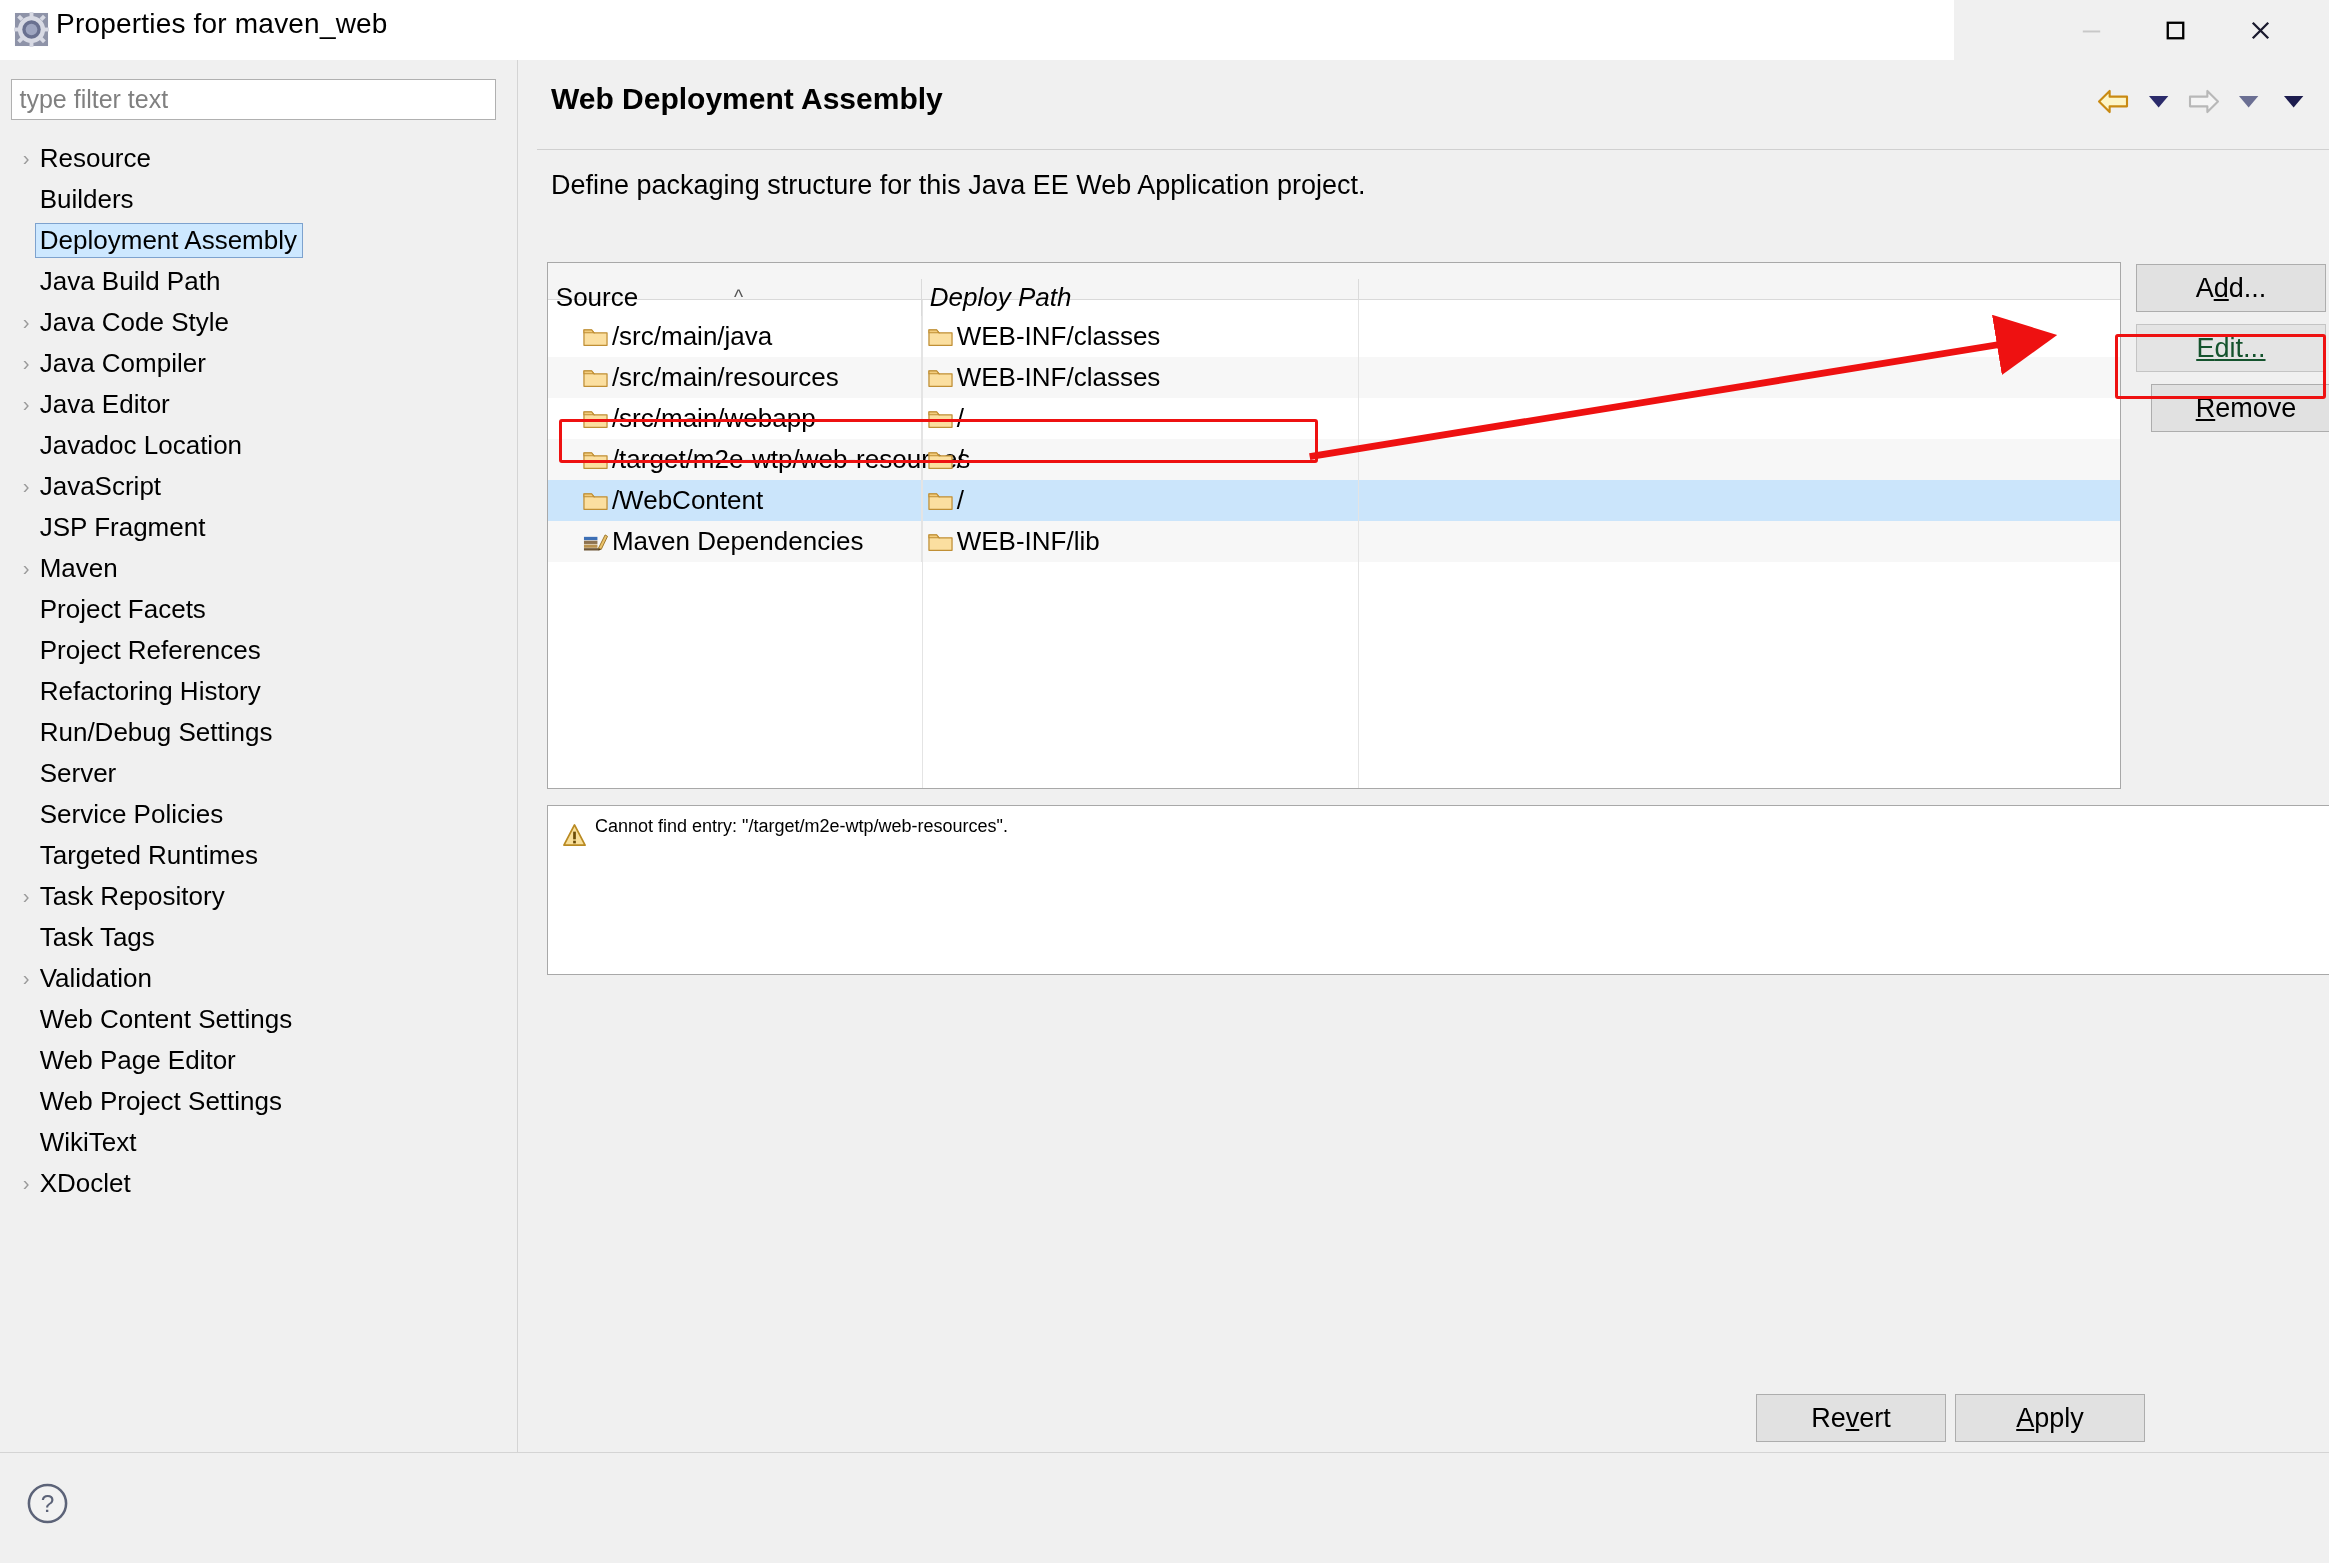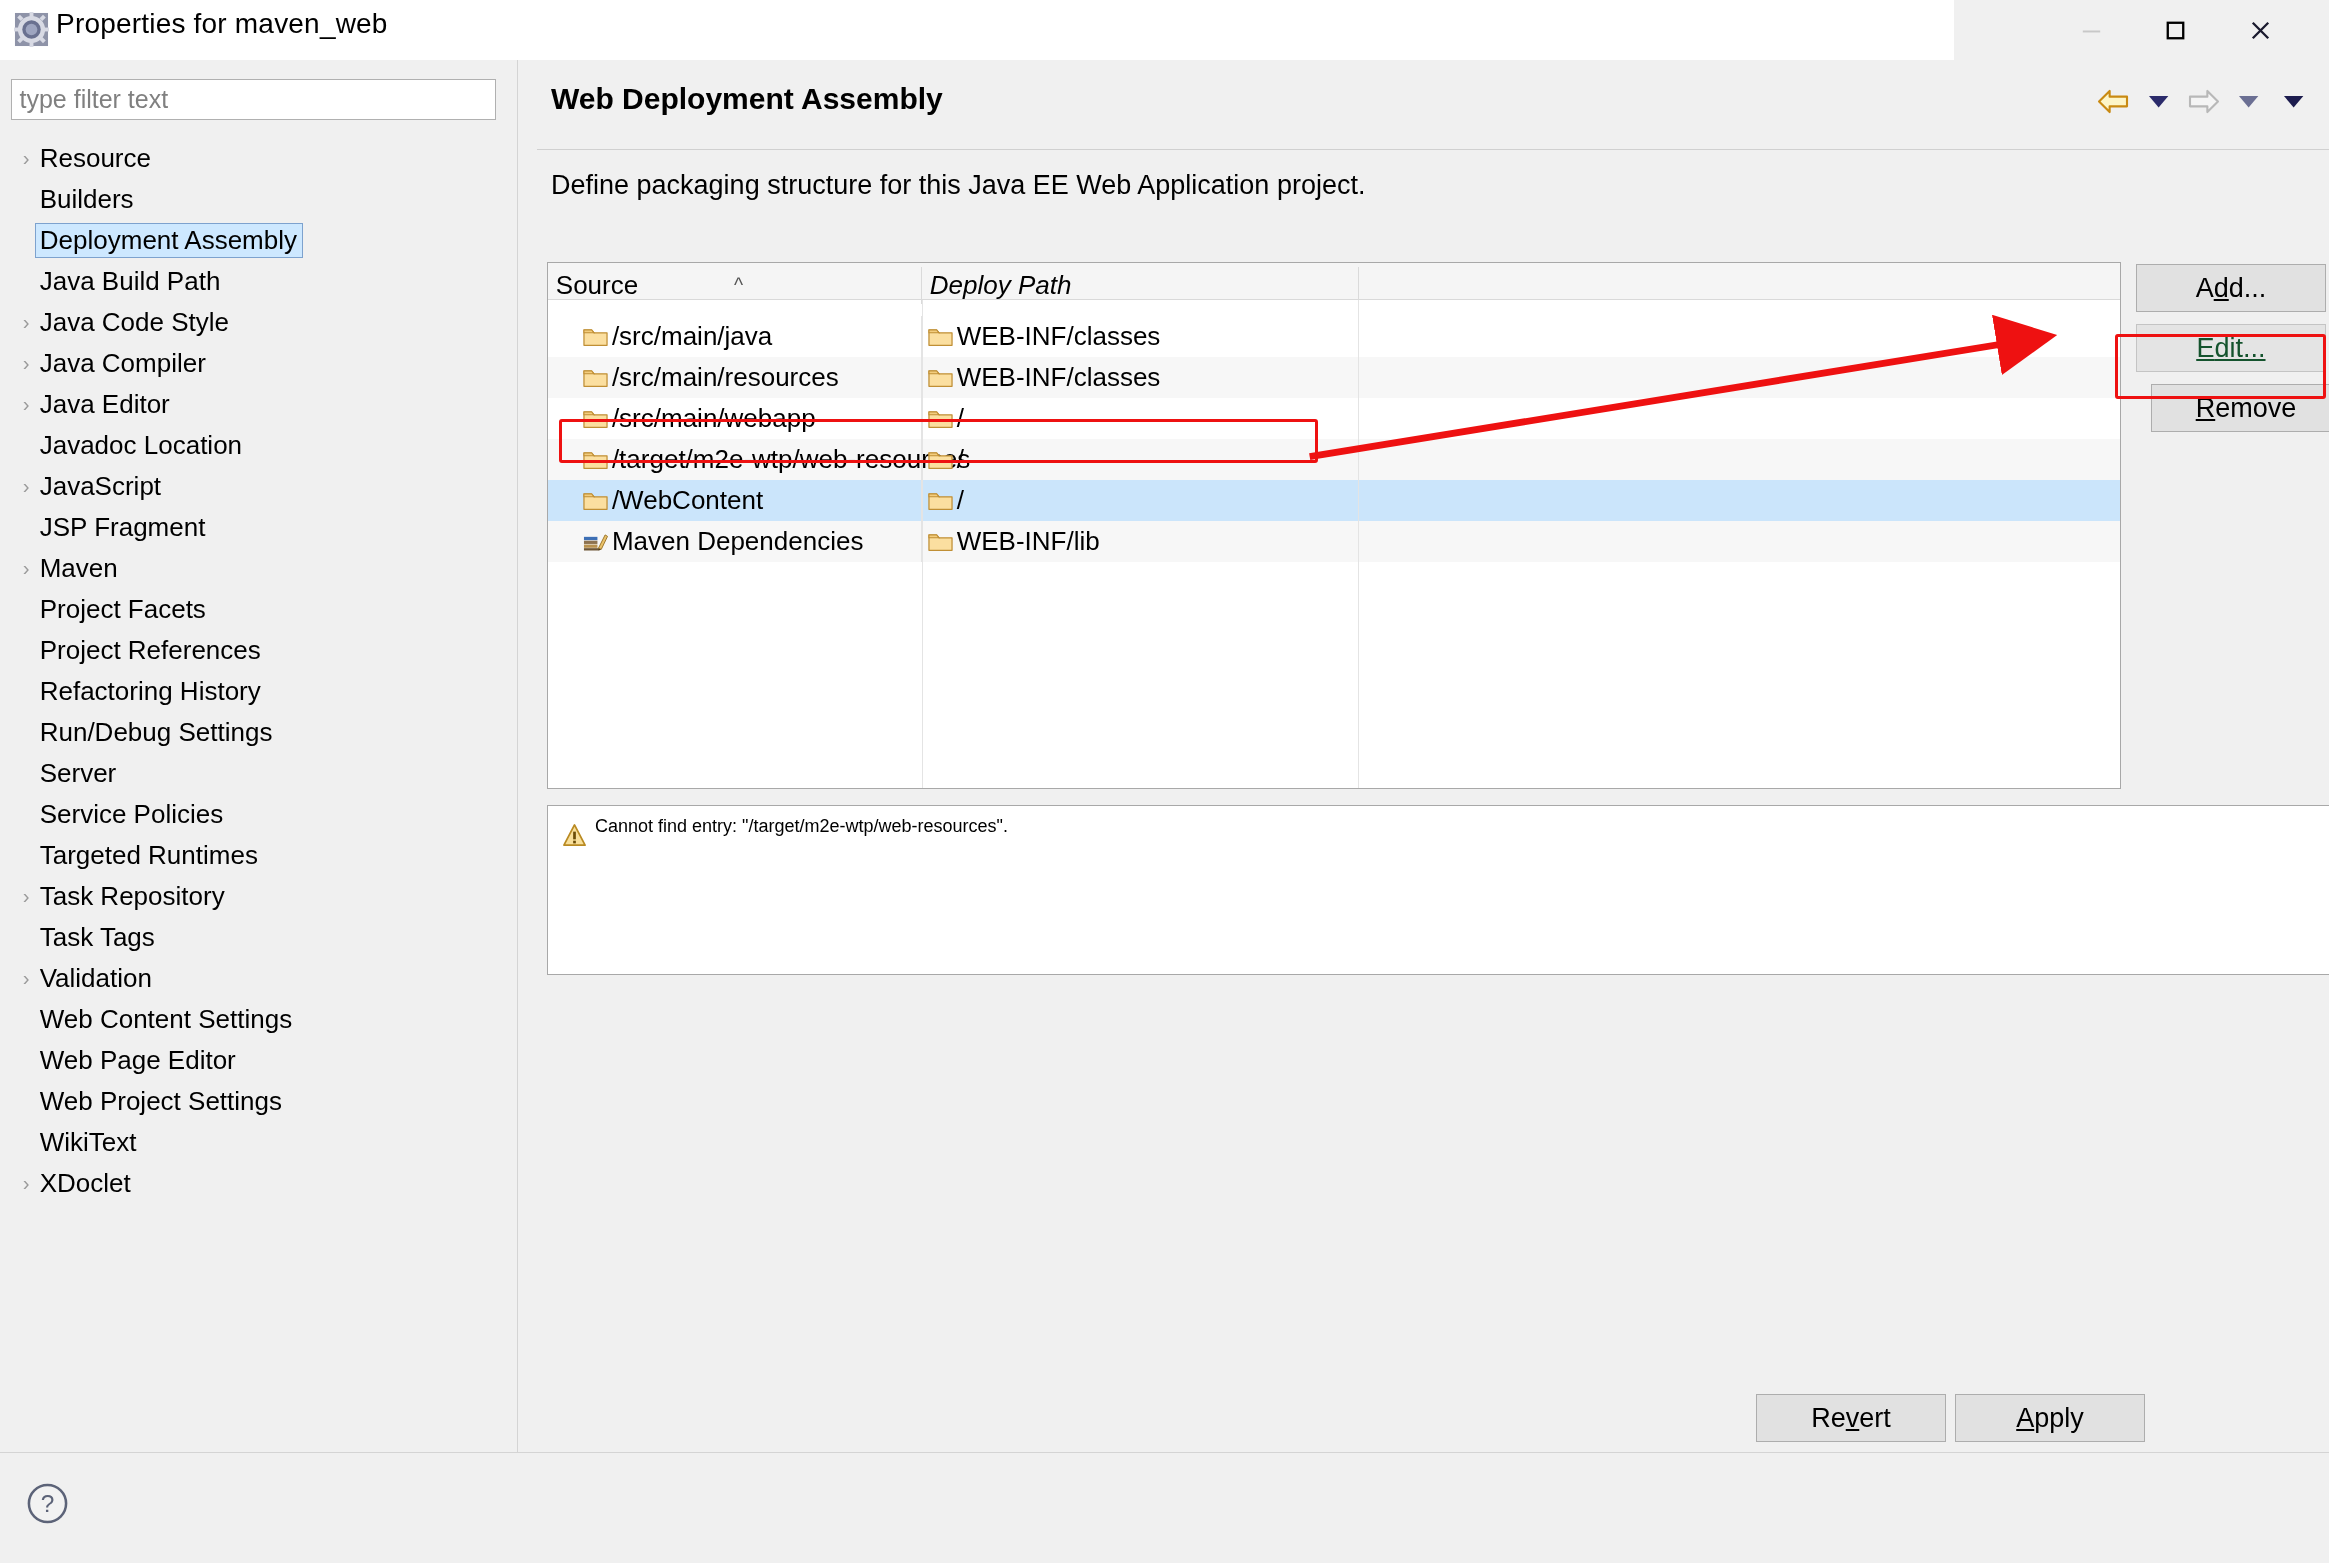--- a/index.html
+++ b/index.html
@@ -126,21 +126,21 @@
     width: 1574px; height: 527px;
     background: #ffffff;
     border: 1px solid #a8a8a8;
   }
   #table-head {
     position: relative; height: 37px;
     background: #f5f5f5;
     border-bottom: 1px solid #d9d9d9;
   }
   .th {
-    position: absolute; top: 4px; height: 37px;
+    position: absolute; top: 16px; height: 37px;
     display: flex; align-items: center;
     font-size: 26px; color: #000000;
     padding-left: 7.8px;
     border-right: 1px solid #dadada;
     white-space: nowrap;
   }
   #th-source { left: 0; width: 374px; }
   #th-deploy { left: 374px; width: 437px; font-style: italic; }
   #th-spacer { left: 810px; width: 762px; border-right: none; }
   #sort-caret {

